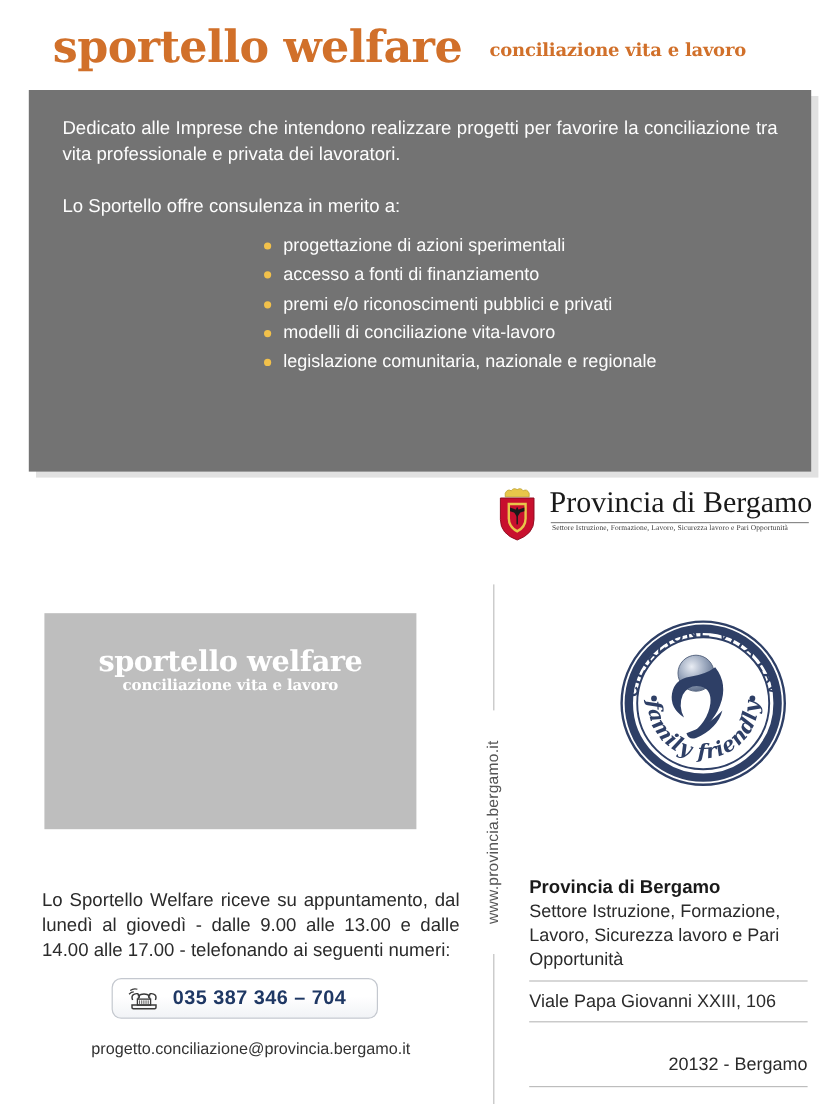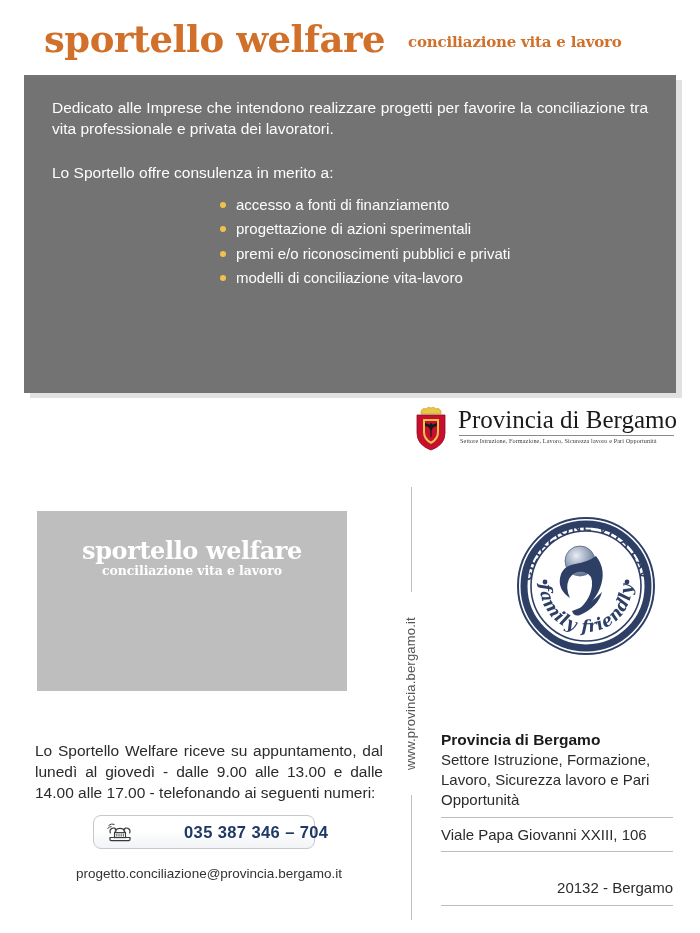--- a/index.html
+++ b/index.html
@@ -257,21 +257,20 @@
     top: 815px;
     width: 222px;
     height: 34px;
     border: 1px solid #c4c8cf;
     border-radius: 8px;
     background: linear-gradient(to bottom, #ffffff 0%, #ffffff 45%, #f1f3f6 100%);
     display: flex;
     align-items: center;
     box-sizing: border-box;
     padding: 0 12px;
-    gap: 40px;
   }
   #phone-icon { width: 28px; height: 22px; flex: 0 0 auto; }
   #phone-number {
     font-size: 16.5px;
     font-weight: bold;
     color: #1F3864;
     letter-spacing: 0.4px;
     margin-left: 10px;
     white-space: nowrap;
   }
@@ -332,24 +331,25 @@
 <div id="header">
   <div id="brand-title">sportello welfare</div>
   <div id="brand-tagline">conciliazione vita e lavoro</div>
 </div>
 
 <div id="orange-panel-shadow"></div>
 <div id="orange-panel">
   <p class="op-para" id="op-intro">Dedicato alle Imprese che intendono realizzare progetti per favorire la conciliazione tra vita professionale e privata dei lavoratori.</p>
   <p class="op-para" id="op-lead">Lo Sportello offre consulenza in merito a:</p>
   <ul id="op-list">
+    <li>progettazione di azioni sperimentali</li>
     <li>accesso a fonti di finanziamento</li>
-    <li>progettazione di azioni sperimentali</li>
     <li>premi e/o riconoscimenti pubblici e privati</li>
     <li>modelli di conciliazione vita-lavoro</li>
+    <li>legislazione comunitaria, nazionale e regionale</li>
   </ul>
 </div>
 
 <div id="provincia-logo">
   <svg id="crest" viewBox="0 0 34 46">
     <path d="M7 6 Q9 2 12 4 Q14 1 17 3 Q20 1 22 4 Q25 2 27 6 L27 9 L7 9 Z" fill="#E8C64A" stroke="#b89a22" stroke-width="0.6"></path>
     <path d="M3 10 L31 10 L31 28 Q31 40 17 45 Q3 40 3 28 Z" fill="#C8102E" stroke="#8d0b20" stroke-width="0.8"></path>
     <path d="M9 14 L25 14 L25 27 Q25 35 17 39 Q9 35 9 27 Z" fill="#E8C64A"></path>
     <path d="M11 16 L23 16 L23 27 Q23 33 17 36.5 Q11 33 11 27 Z" fill="#C8102E"></path>
     <path d="M17 18 L19.5 22 L17 26 L14.5 22 Z" fill="#1a1a1a"></path>

